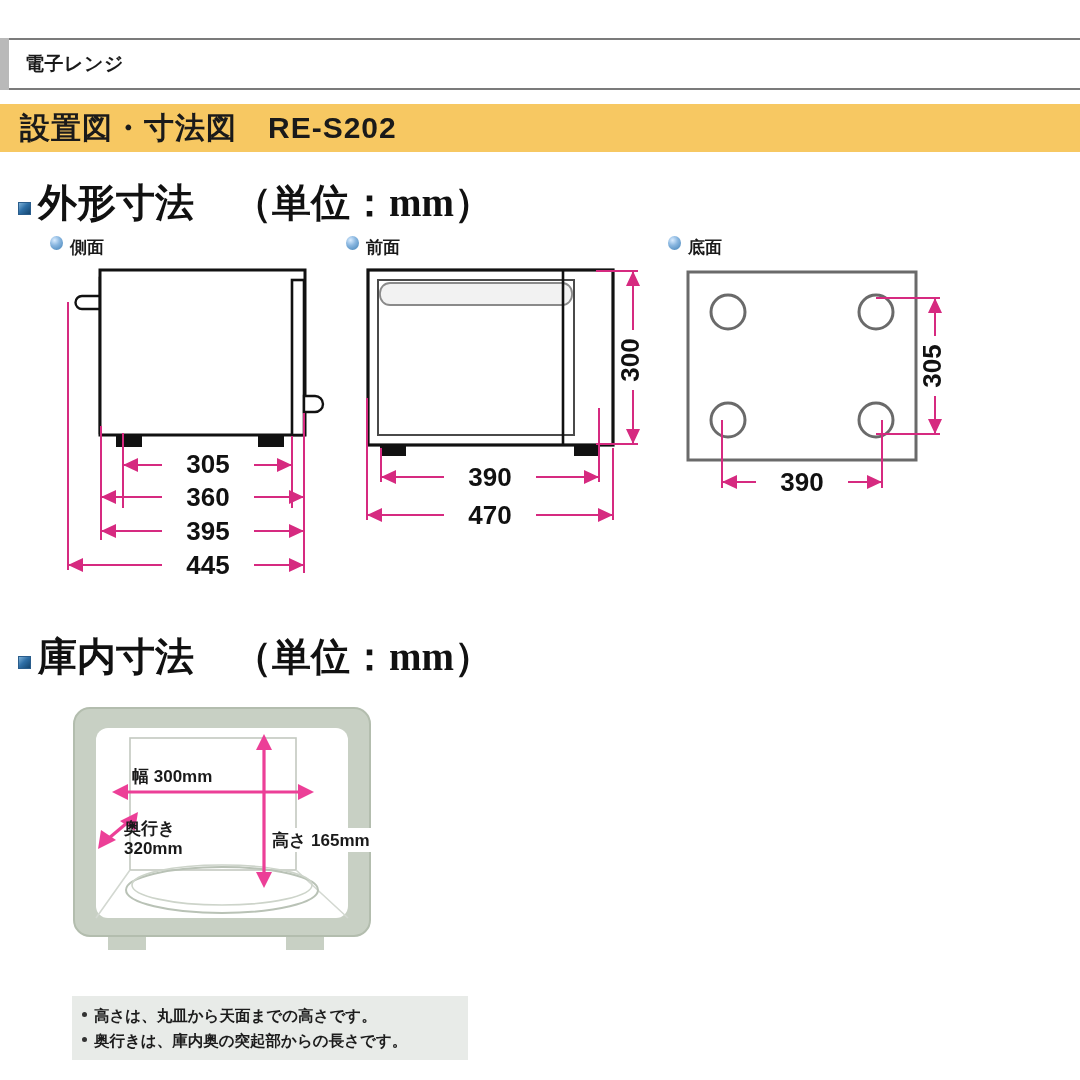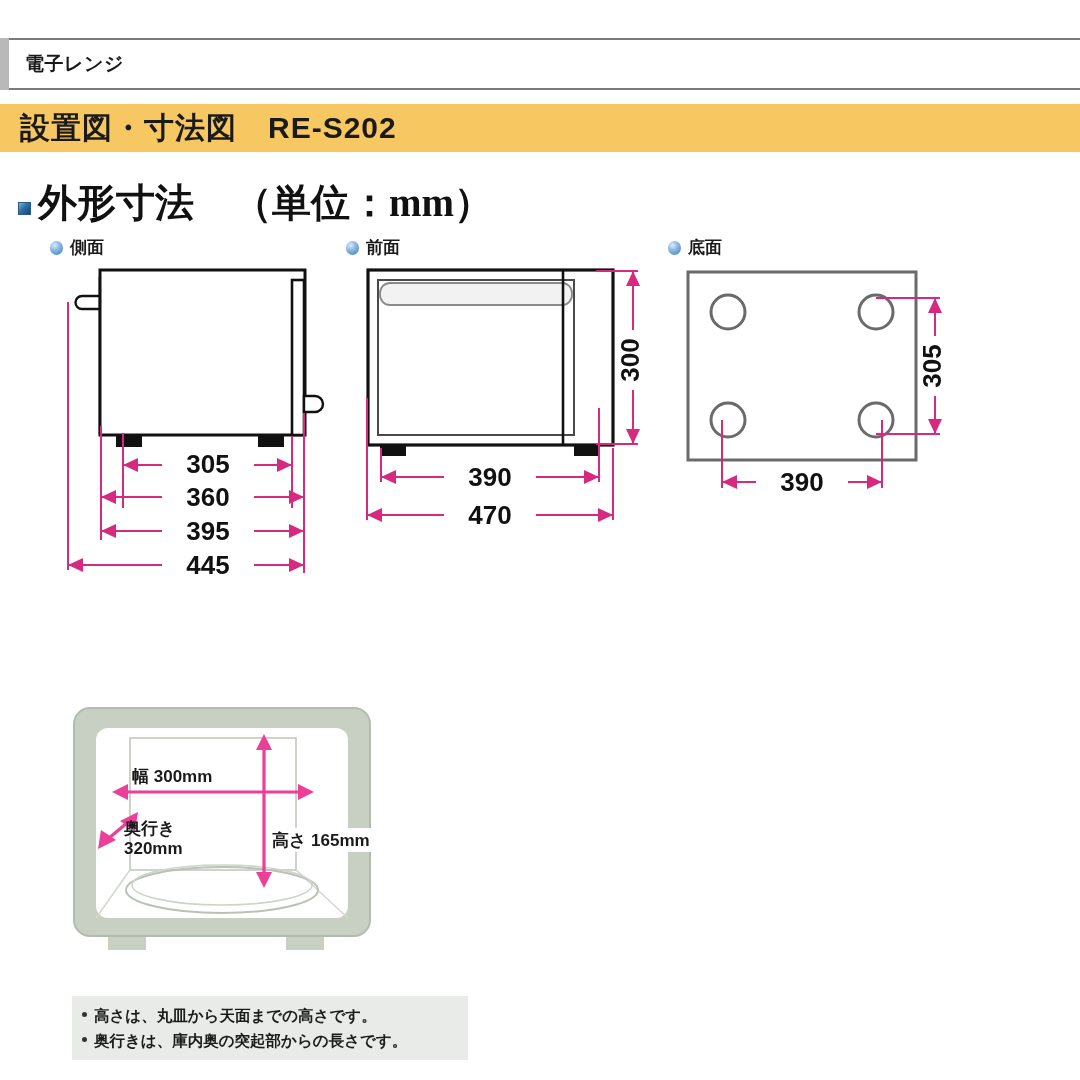--- a/index.html
+++ b/index.html
@@ -50,21 +50,21 @@
     background: linear-gradient(135deg,#7fb2d8 0%,#2f6fa6 45%,#14456e 100%);
     border: 1px solid #2a5d8c;
   }
   .section-head-text {
     font-family: "Liberation Serif", "DejaVu Serif", serif;
     font-size: 39px; font-weight: bold; color: #111;
     white-space: nowrap;
   }
 
   
-  .view-label { position: absolute; display: flex; align-items: center; }
+  .view-label { position: absolute; display: flex; align-items: flex-start; }
   .dot-bullet {
     width: 13px; height: 14px; flex: none; margin-right: 7px;
     border-radius: 50%;
     background: radial-gradient(circle at 35% 30%, #d9ecff 0%, #8ab7e0 40%, #3f7fb5 100%);
   }
   .view-label-text {
     font-size: 17px; font-weight: bold; color: #1a1a1a; white-space: nowrap;
   }
 
   
@@ -259,20 +259,24 @@
       </g>
       <g class="dim-txt" fill="#111" font-size="26">
         <rect x="250" y="78" width="30" height="60" fill="#fff" stroke="none"></rect>
         <text x="271" y="108" text-anchor="middle" transform="rotate(-90 271 108)">305</text>
         <rect x="86" y="210" width="92" height="30" fill="#fff" stroke="none"></rect>
         <text x="132" y="233" text-anchor="middle">390</text>
       </g>
     </svg>
   </div>
 
+  <div class="section-head" style="left:18px; top:630px;">
+    <div class="sq-bullet"></div>
+    <div class="section-head-text">庫内寸法　（単位：mm）</div>
+  </div>
 
 
   <div class="fig" style="left:68px; top:704px;">
     <svg width="320" height="255" viewBox="0 0 320 255">
       <g>
 
         <rect x="40" y="228" width="38" height="18" fill="#c8d0c4"></rect>
         <rect x="218" y="228" width="38" height="18" fill="#c8d0c4"></rect>
 
         <rect x="6" y="4" width="296" height="228" rx="16" fill="#c8d0c4" stroke="#b3bdae" stroke-width="2"></rect>

